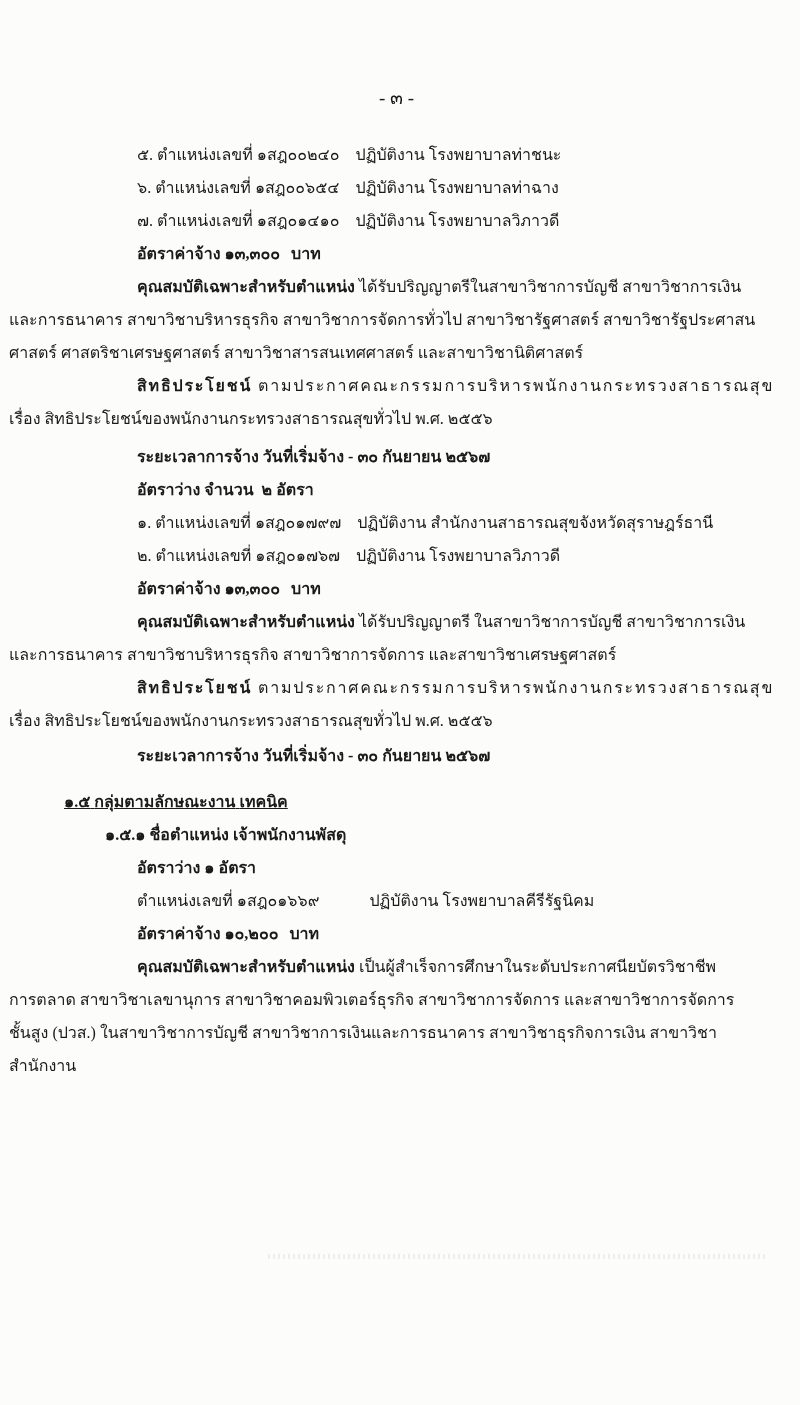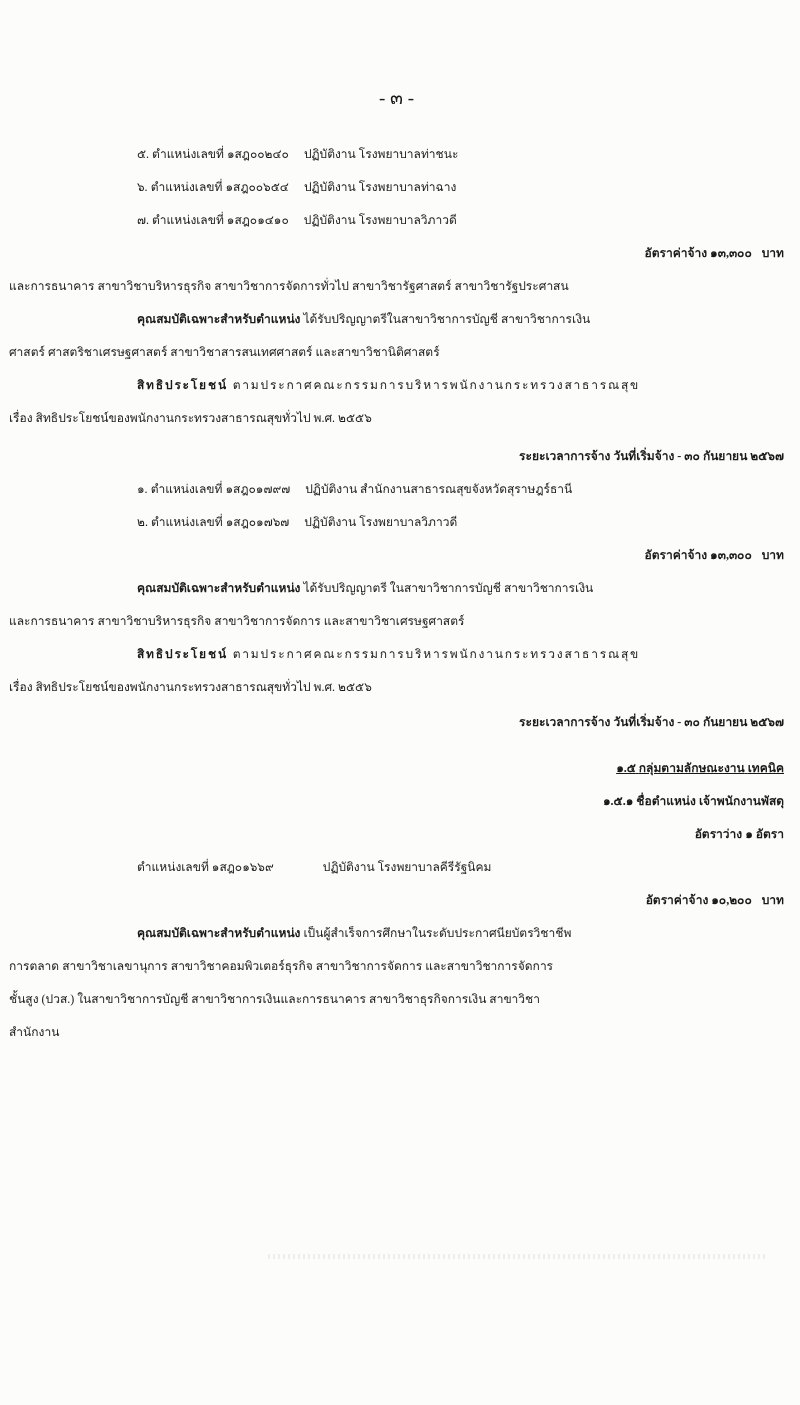--- a/index.html
+++ b/index.html
@@ -13,29 +13,29 @@
     box-sizing: border-box;
     width: 800px; height: 1405px;
     background: #fcfcfa;
     color: #1a1a1a;
     padding: 84px 16px 0 9px;
     overflow: hidden;
   }
   .line {
     min-height: 33px;
     line-height: 33px;
-    font-size: 12px;
+    font-size: 16px;
     white-space: normal;
   }
   .line span { white-space: pre-wrap; }
   .center { text-align: center; min-height: 28px; line-height: 28px; font-size: 19px; }
   .ind    { margin-left: 128px; }   
   .ind-h1 { margin-left: 55px;  }   
   .ind-h2 { margin-left: 96px;  }   
-  .b { font-weight: 700; text-align: right; }
+  .b { font-weight: 700; }
   .track    { letter-spacing: 1.8px; }
   .gap-duty { margin-left: 12px; }
   .gap-wide { margin-left: 46px; }
   .gap-unit { margin-left: 7px;  }
   .mt-xs { margin-top: 2px;  }
   .mt-sm { margin-top: 5px;  }
   .mt-md { margin-top: 8px;  }
   .mt-lg { margin-top: 13px; text-decoration: underline; }
   .mt-first { margin-top: 26px; }
   .scan-artifact {
@@ -74,38 +74,42 @@
     <span class="gap-duty">ปฏิบัติงาน</span>
     <span>โรงพยาบาลวิภาวดี</span>
   </div>
 
   <div class="line ind b">
     <span>อัตราค่าจ้าง</span>
     <span>๑๓,๓๐๐</span>
     <span class="gap-unit">บาท</span>
   </div>
 
-  <div class="line">และการธนาคาร สาขาวิชาบริหารธุรกิจ สาขาวิชาการจัดการทั่วไป สาขาวิชารัฐศาสตร์ สาขาวิชารัฐประศาสน</div>
   <div class="line ind">
     <span class="b">คุณสมบัติเฉพาะสำหรับตำแหน่ง</span>
     <span>ได้รับปริญญาตรีในสาขาวิชาการบัญชี สาขาวิชาการเงิน</span>
   </div>
+  <div class="line">และการธนาคาร สาขาวิชาบริหารธุรกิจ สาขาวิชาการจัดการทั่วไป สาขาวิชารัฐศาสตร์ สาขาวิชารัฐประศาสน</div>
   <div class="line">ศาสตร์ ศาสตริชาเศรษฐศาสตร์ สาขาวิชาสารสนเทศศาสตร์ และสาขาวิชานิติศาสตร์</div>
 
   <div class="line ind track">
     <span class="b">สิทธิประโยชน์</span>
     <span>ตามประกาศคณะกรรมการบริหารพนักงานกระทรวงสาธารณสุข</span>
   </div>
   <div class="line">เรื่อง สิทธิประโยชน์ของพนักงานกระทรวงสาธารณสุขทั่วไป พ.ศ. ๒๕๕๖</div>
 
   <div class="line ind b mt-sm">
     <span>ระยะเวลาการจ้าง</span>
     <span>วันที่เริ่มจ้าง - ๓๐ กันยายน ๒๕๖๗</span>
   </div>
 
+  <div class="line ind b">
+    <span>อัตราว่าง</span>
+    <span>จำนวน  ๒ อัตรา</span>
+  </div>
   <div class="line ind">
     <span>๑.</span>
     <span>ตำแหน่งเลขที่</span>
     <span>๑สฎ๐๑๗๙๗</span>
     <span class="gap-duty">ปฏิบัติงาน</span>
     <span>สำนักงานสาธารณสุขจังหวัดสุราษฎร์ธานี</span>
   </div>
   <div class="line ind">
     <span>๒.</span>
     <span>ตำแหน่งเลขที่</span>

